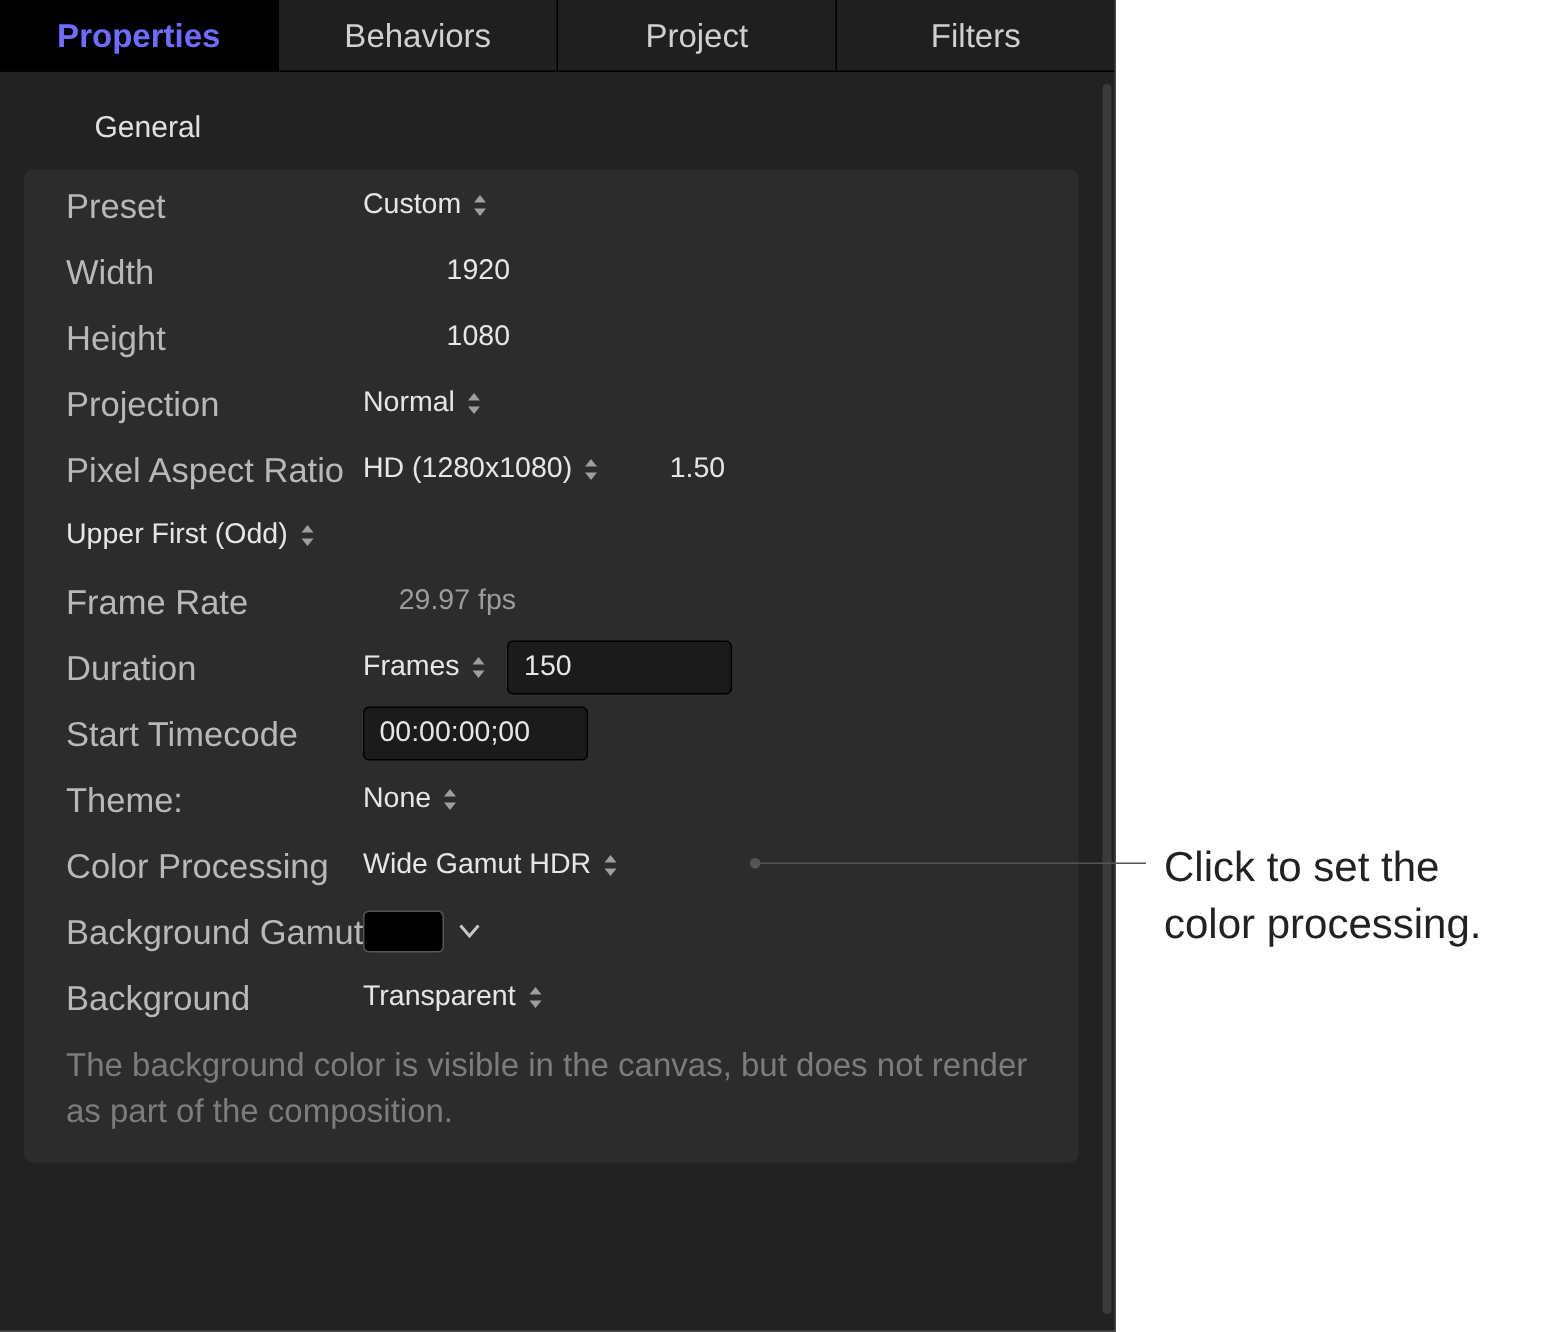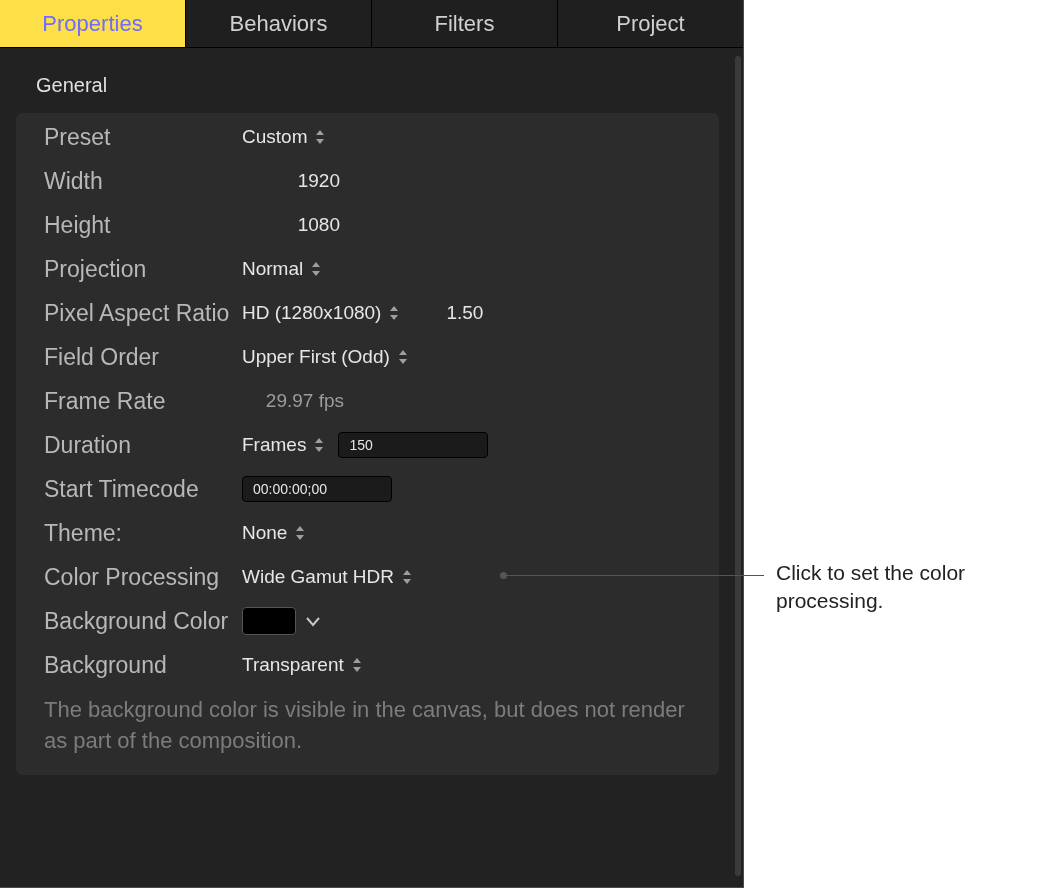--- a/index.html
+++ b/index.html
@@ -51,22 +51,22 @@
     align-items:center;
     justify-content:center;
     font-size:22px;
     color:#d0d0d0;
     border-right:1px solid #000;
     cursor:pointer;
   }
   .tab:last-child{border-right:none}
   .tab.active{
     color:var(--accent);
-    font-weight:400;
-    background:#fde047;
+    font-weight:700;
+    background:#000000;
   }
 
   
   .body{
     position:absolute;
     left:0;right:8px;top:48px;bottom:0;
     padding:14px 0 0 0;
   }
   .scrollbar{
     position:absolute;
@@ -75,21 +75,21 @@
     background:transparent;
   }
   .scrollbar-thumb{
     position:absolute;left:0;top:0;
     width:6px;height:820px;
     background:#3b3b3b;
     border-radius:3px;
   }
 
   .section-header{
-    padding:12px 0 16px 36px;
+    padding:12px 0 16px 63px;
     font-size:20px;
     color:#e0e0e0;
   }
 
   .section{
     background:var(--panel);
     margin:0 16px 0 16px;
     border-radius:6px;
     padding:2px 0 18px 0;
   }
@@ -142,26 +142,26 @@
     flex-direction:column;
     align-items:center;
     color:#aaa;
     line-height:5px;
   }
   .stepper-icon svg{width:10px;height:14px;fill:#9e9e9e}
 
   
   .txtinput{
     width:150px;
-    height:26px;
+    height:36px;
     background:var(--input-bg);
     border:1px solid #000;
     border-radius:4px;
     color:var(--text-bright);
-    font-size:14px;
+    font-size:19px;
     padding:0 10px;
     text-align:left;
     font-family:inherit;
   }
 
   
   .color-well{
     display:inline-flex;
     align-items:center;
     gap:10px;
@@ -204,42 +204,42 @@
     content:"";
     position:absolute;
     left:-4px;top:-3px;
     width:7px;height:7px;
     border-radius:50%;
     background:#555;
   }
   .callout-text{
     position:absolute;
     left:272px;top:-4px;
-    font-size:21px;
+    font-size:28px;
     color:#222;
     line-height:1.35;
   }
 </style>
 </head>
 <body>
 
 <div class="app-panel">
 
   <div class="tab-bar">
     <div class="tab active">
         <span>Properties</span>
       </div>
     <div class="tab">
         <span>Behaviors</span>
       </div>
     <div class="tab">
+        <span>Project</span>
+      </div>
+    <div class="tab">
         <span>Filters</span>
-      </div>
-    <div class="tab">
-        <span>Project</span>
       </div>
   </div>
 
   <div class="scrollbar">
     <div class="scrollbar-thumb"></div>
   </div>
 
   <div class="body">
 
     <div class="section-header">General</div>
@@ -297,21 +297,20 @@
               <svg viewBox="0 0 10 14">
                   <path d="M5 0 L9 5 H1 Z M5 14 L1 9 H9 Z"></path>
                 </svg>
             </span>
           </div>
           <div class="value-right" style="min-width:70px;padding-right:0">1.50</div>
         </div>
       </div>
 
       <div class="row">
-        <div class="label">Field Order</div>
         <div class="ctrl">
           <div class="popup">
             <span>Upper First (Odd)</span>
             <span class="stepper-icon">
               <svg viewBox="0 0 10 14">
                   <path d="M5 0 L9 5 H1 Z M5 14 L1 9 H9 Z"></path>
                 </svg>
             </span>
           </div>
         </div>
@@ -368,21 +367,21 @@
             <span class="stepper-icon">
               <svg viewBox="0 0 10 14">
                   <path d="M5 0 L9 5 H1 Z M5 14 L1 9 H9 Z"></path>
                 </svg>
             </span>
           </div>
         </div>
       </div>
 
       <div class="row">
-        <div class="label">Background Color</div>
+        <div class="label">Background Gamut</div>
         <div class="ctrl">
           <div class="color-well">
             <div class="swatch" style="background: rgb(0, 0, 0);"></div>
             <span class="disclosure">
               <svg width="14" height="10" viewBox="0 0 14 10">
                   <path d="M1 1 L7 8 L13 1" fill="none" stroke="#c8c8c8" stroke-width="2"></path>
                 </svg>
             </span>
           </div>
         </div>

